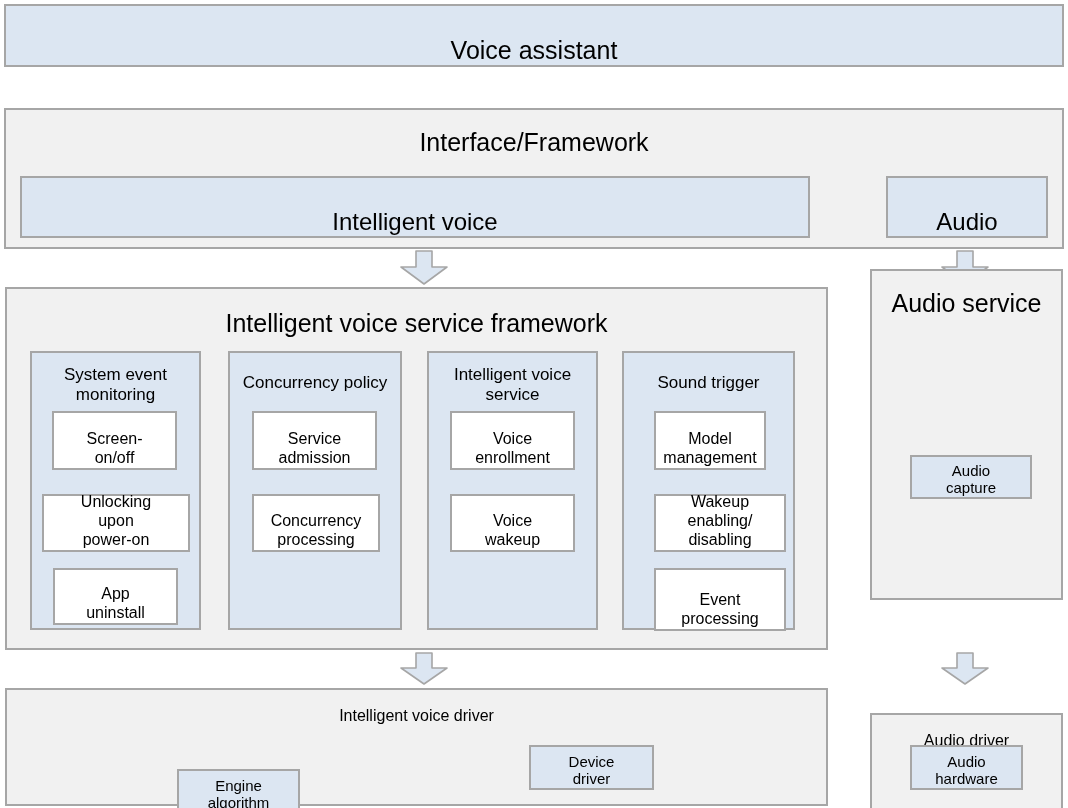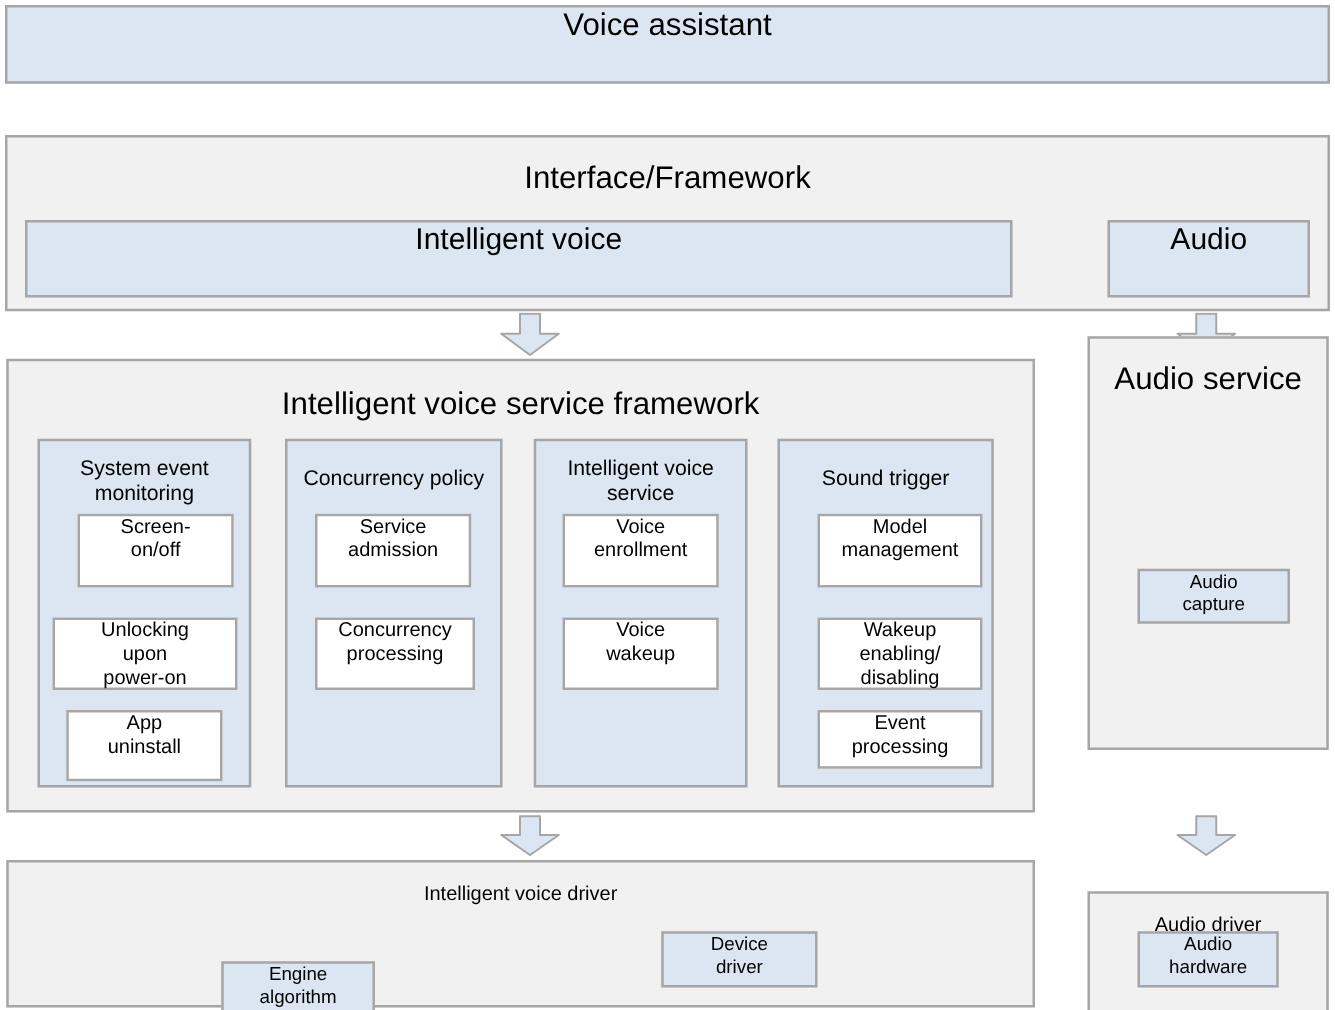--- a/index.html
+++ b/index.html
@@ -18,21 +18,21 @@
     width: 1068px;
     height: 808px;
     overflow: hidden;
     background: #ffffff;
   }
   .box {
     position: absolute;
     box-sizing: border-box;
     border: 2px solid #a6a6a6;
     display: flex;
-    align-items: flex-start;
+    align-items: flex-end;
     justify-content: center;
     text-align: center;
     line-height: 1.18;
     white-space: pre-line;
   }
   .blue   { background: #dce6f2; }
   .grey   { background: #f1f1f1; }
   .white  { background: #ffffff; }
 
   
@@ -90,21 +90,21 @@
   </div>
 
   <div class="box grey" style="left:5px; top:287px; width:823px; height:363px; display:block;">
     <div class="panel-title t-26" style="top:20px;">Intelligent voice service framework</div>
   </div>
 
   <div class="box blue" style="left:30px; top:351px; width:171px; height:279px; display:block;">
     <div class="panel-title t-17" style="top:12px;">System event
 monitoring</div>
   </div>
-  <div class="box white t-16" style="left:62px; top:411px; width:125px; height:59px;">
+  <div class="box white t-16" style="left:52px; top:411px; width:125px; height:59px;">
     <span>Screen-
 on/off</span>
   </div>
   <div class="box white t-16" style="left:42px; top:494px; width:148px; height:58px;">
     <span>Unlocking
 upon
 power-on</span>
   </div>
   <div class="box white t-16" style="left:53px; top:568px; width:125px; height:57px;">
     <span>App
@@ -132,30 +132,30 @@
 enrollment</span>
   </div>
   <div class="box white t-16" style="left:450px; top:494px; width:125px; height:58px;">
     <span>Voice
 wakeup</span>
   </div>
 
   <div class="box blue" style="left:622px; top:351px; width:173px; height:279px; display:block;">
     <div class="panel-title t-17" style="top:20px;">Sound trigger</div>
   </div>
-  <div class="box white t-16" style="left:654px; top:411px; width:132px; height:59px;">
+  <div class="box white t-16" style="left:654px; top:411px; width:112px; height:59px;">
     <span>Model
 management</span>
   </div>
   <div class="box white t-16" style="left:654px; top:494px; width:132px; height:58px;">
     <span>Wakeup
 enabling/
 disabling</span>
   </div>
-  <div class="box white t-16" style="left:654px; top:568px; width:132px; height:47px;">
+  <div class="box white t-16" style="left:654px; top:568px; width:132px; height:63px;">
     <span>Event
 processing</span>
   </div>
 
   <div class="box grey" style="left:870px; top:269px; width:193px; height:331px; display:block;">
     <div class="panel-title t-26" style="top:18px;">Audio service</div>
   </div>
   <div class="box blue t-15" style="left:910px; top:455px; width:122px; height:44px;">
     <span>Audio
 capture</span>

